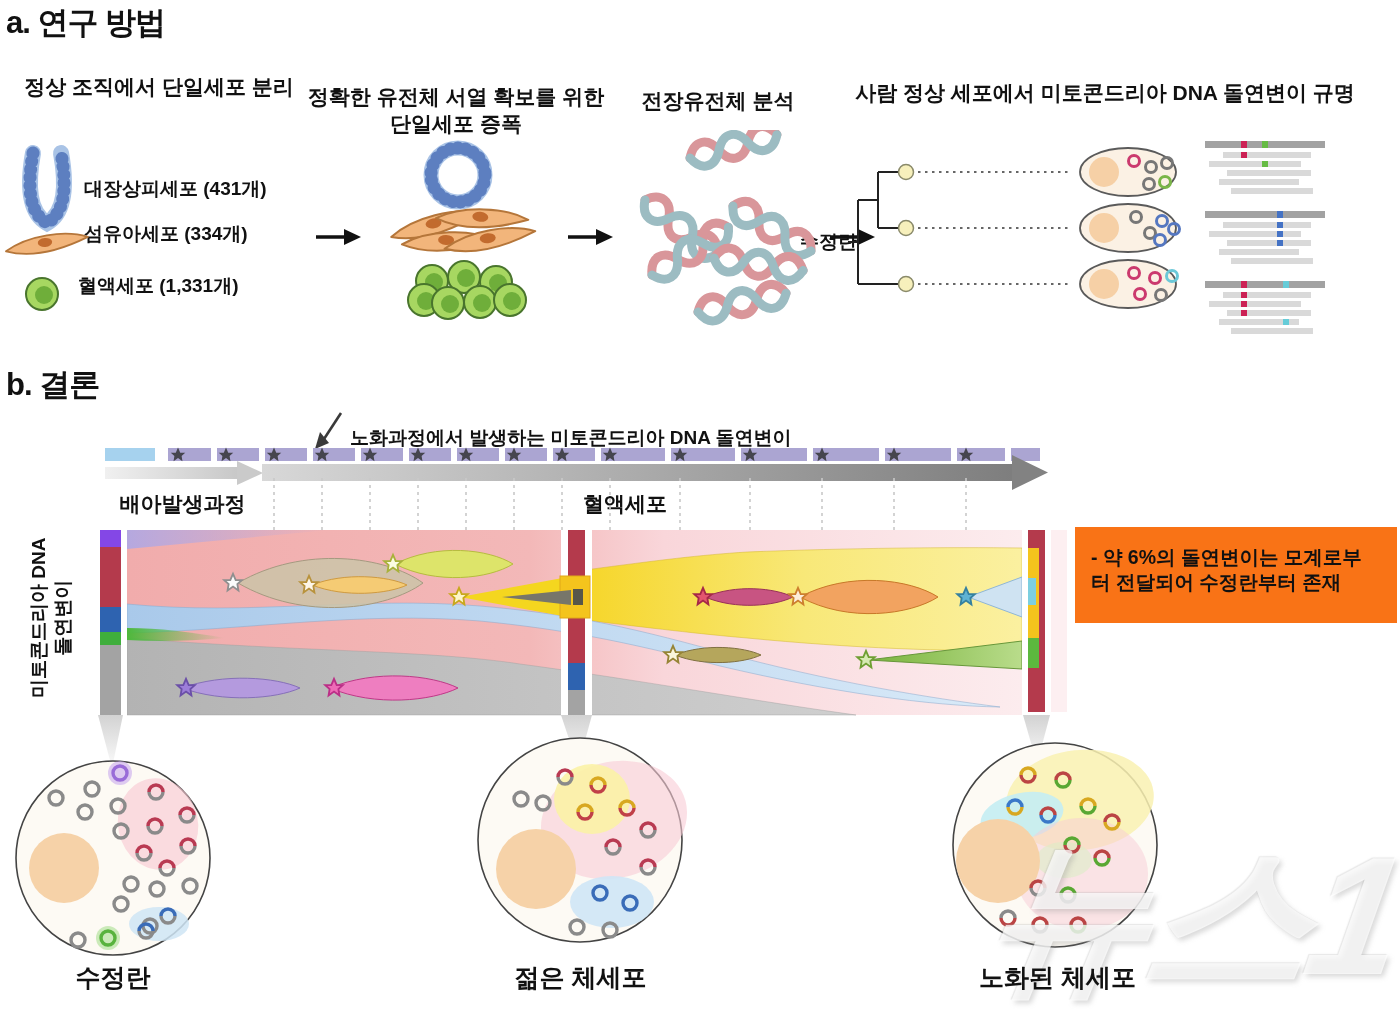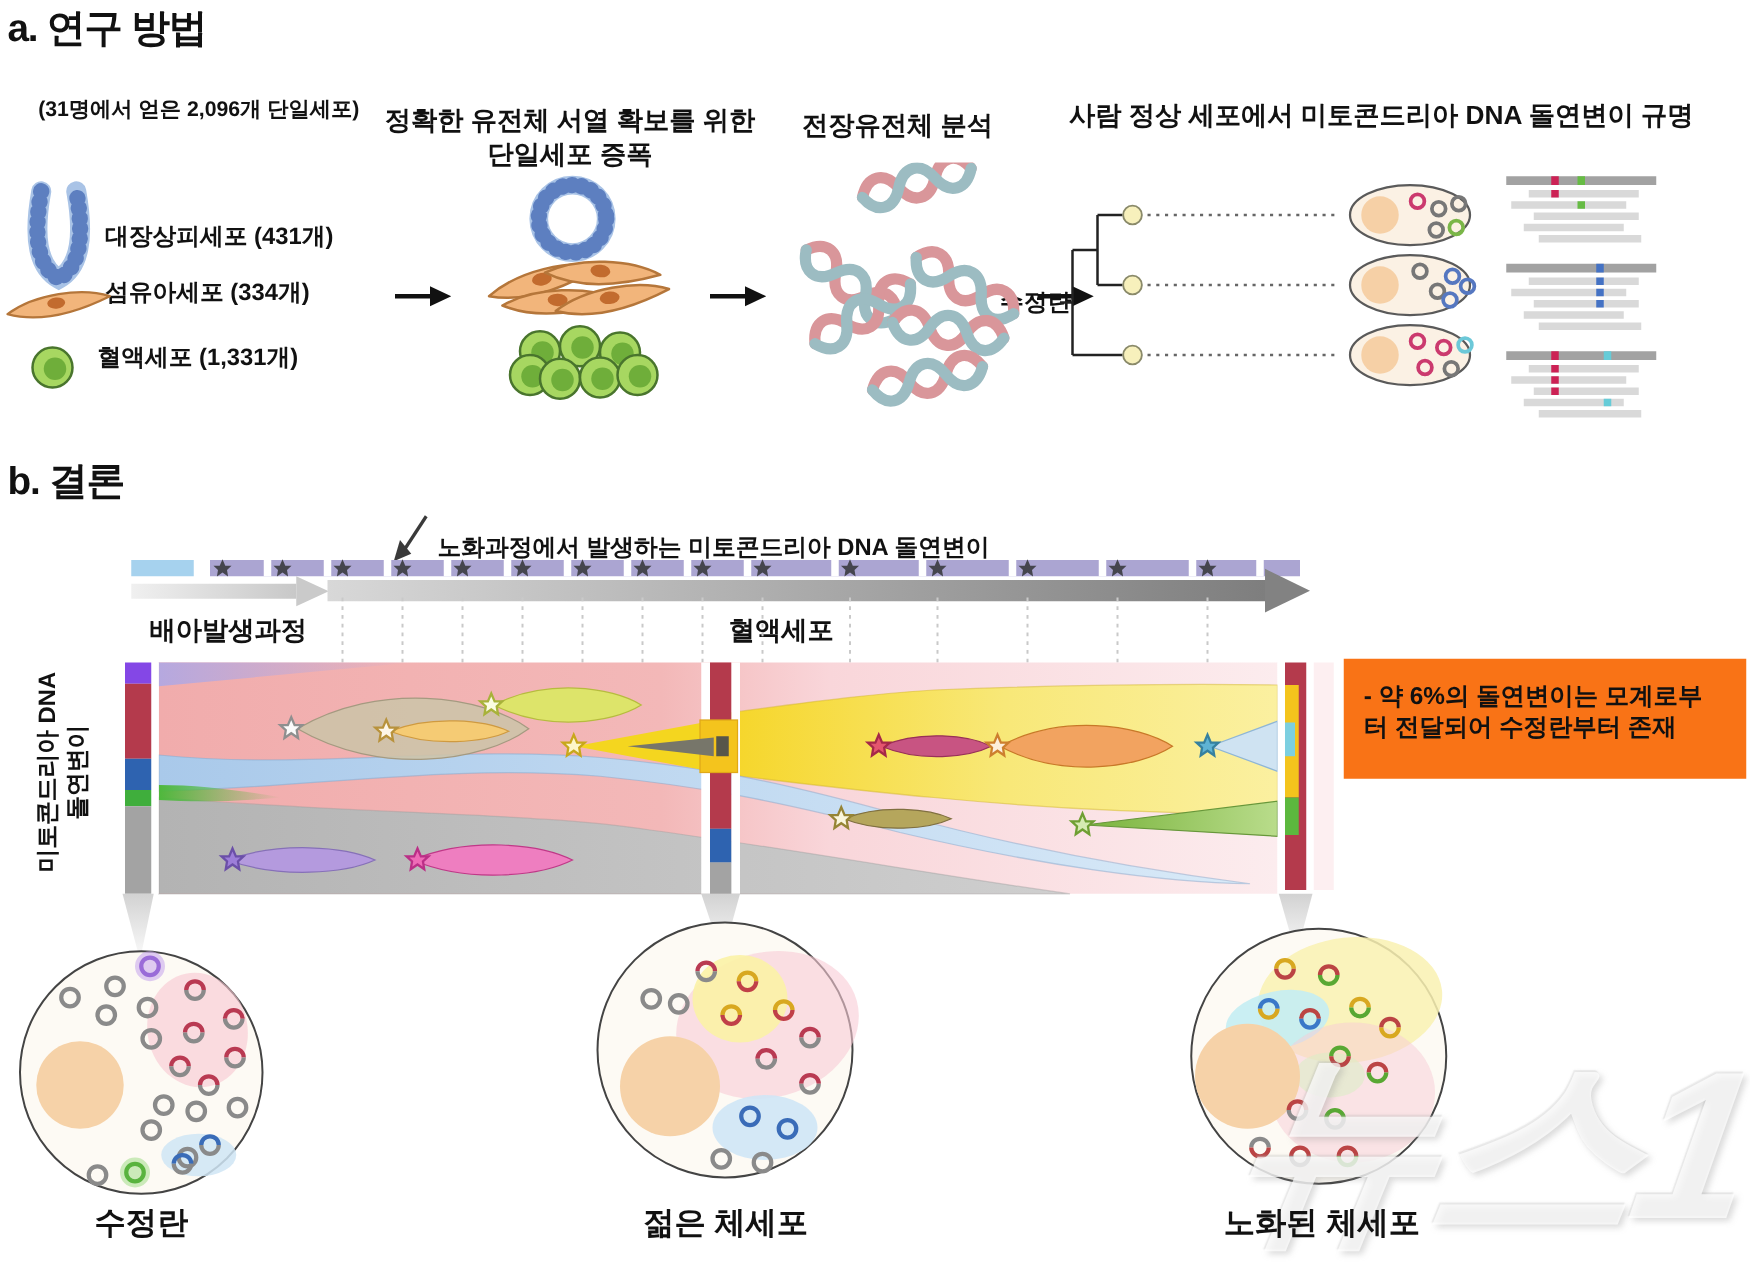--- a/index.html
+++ b/index.html
@@ -27,21 +27,21 @@
   .zTop{z-index:4;}
 </style>
 </head>
 <body>
 
 <div class="page">
 
   <div class="abs h-section" style="left:6px;top:2px;">a. 연구 방법</div>
 
   <div class="abs" style="left:14px;top:74px;width:290px;">
-    <div class="step-sub">(31명에서 얻은 2,096개 단일세포)</div>
+    <div class="step-head">정상 조직에서 단일세포 분리</div>
   </div>
   <div class="abs step-head" style="left:306px;top:84px;width:300px;">정확한 유전체 서열 확보를 위한
 단일세포 증폭</div>
   <div class="abs step-head" style="left:618px;top:88px;width:200px;">전장유전체 분석</div>
   <div class="abs step-head" style="left:840px;top:80px;width:530px;text-align:center;">사람 정상 세포에서 미토콘드리아 DNA 돌연변이 규명</div>
 
   <div class="abs cell-type-label" style="left:84px;top:176px;">대장상피세포 (431개)</div>
   <div class="abs cell-type-label" style="left:84px;top:221px;">섬유아세포 (334개)</div>
   <div class="abs cell-type-label" style="left:78px;top:273px;">혈액세포 (1,331개)</div>
 

